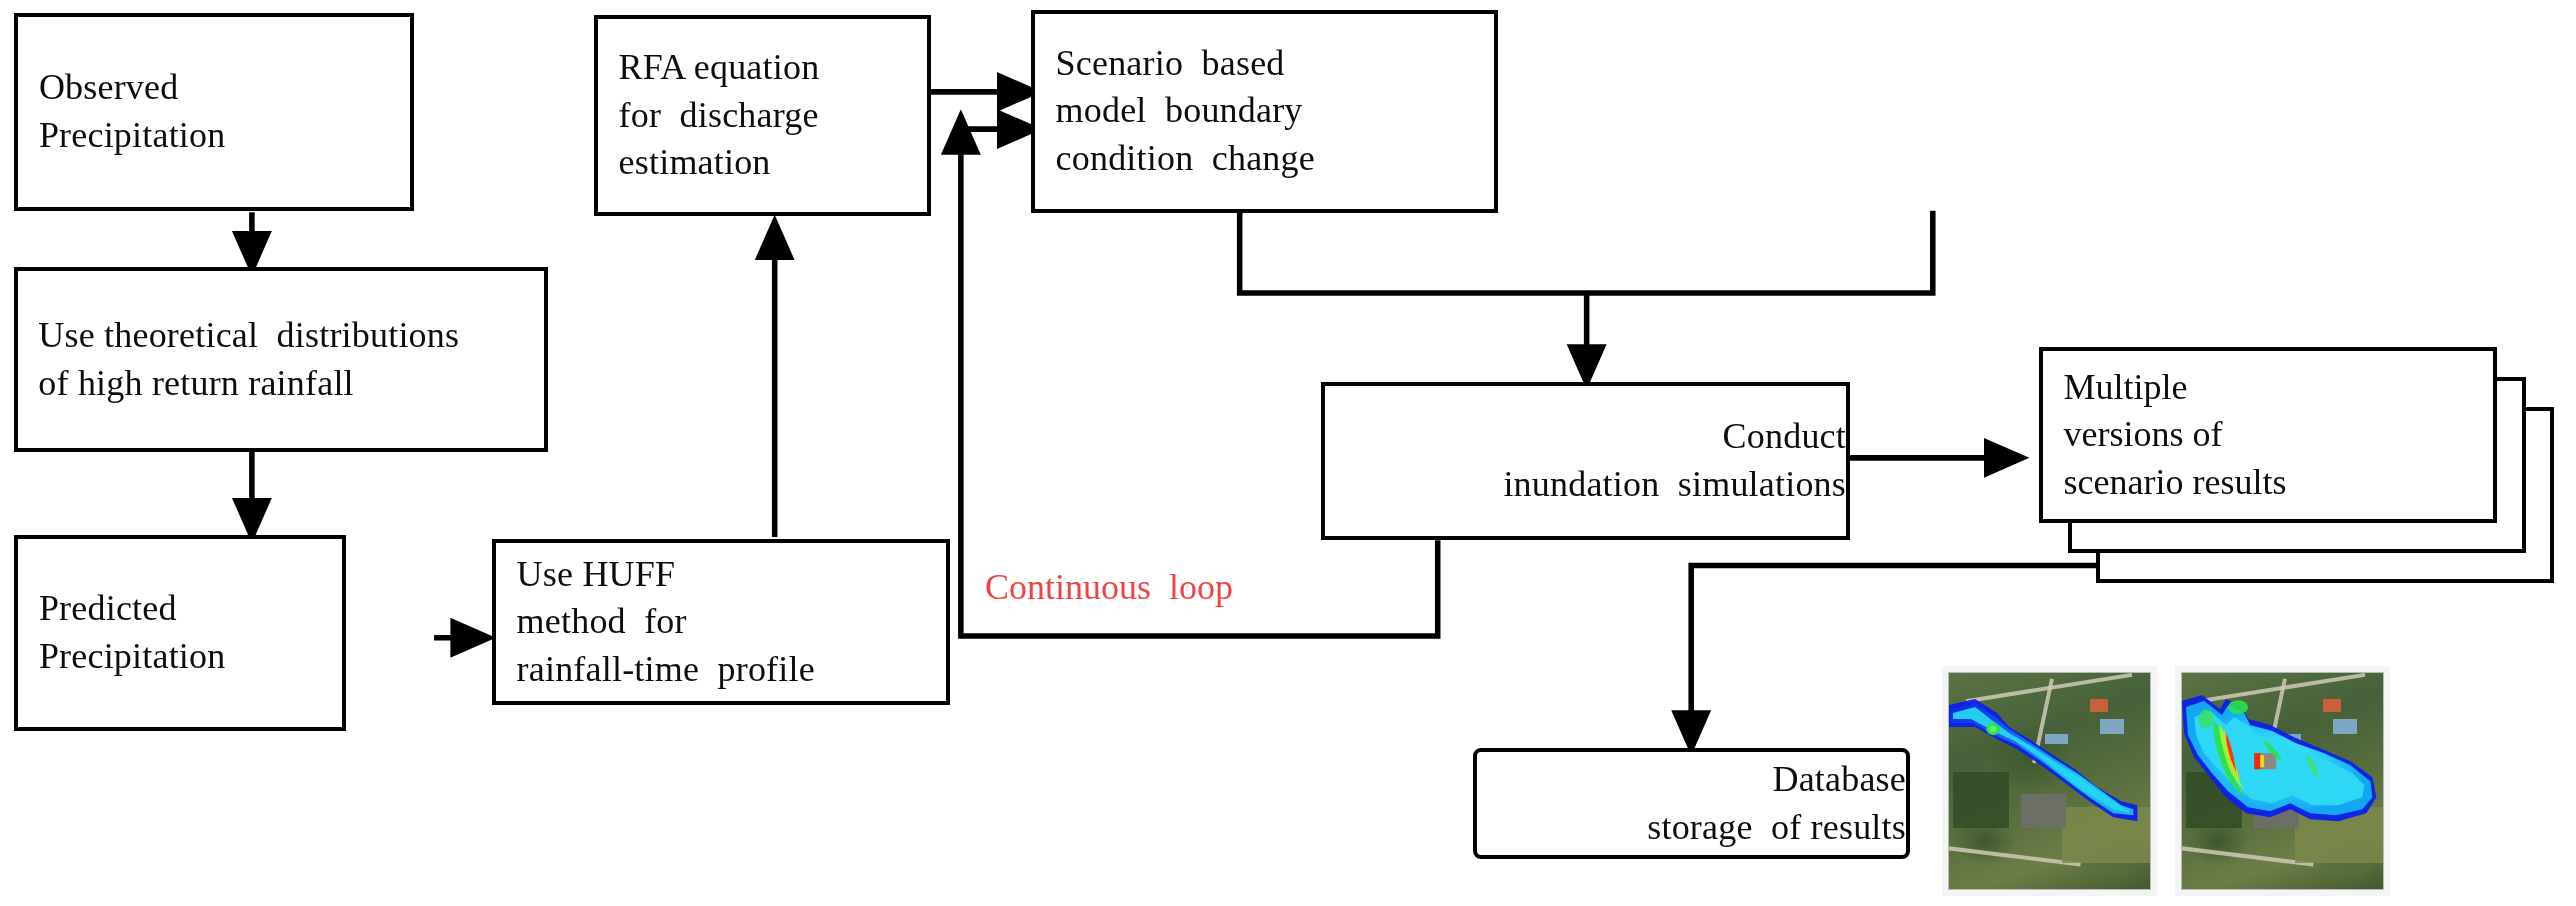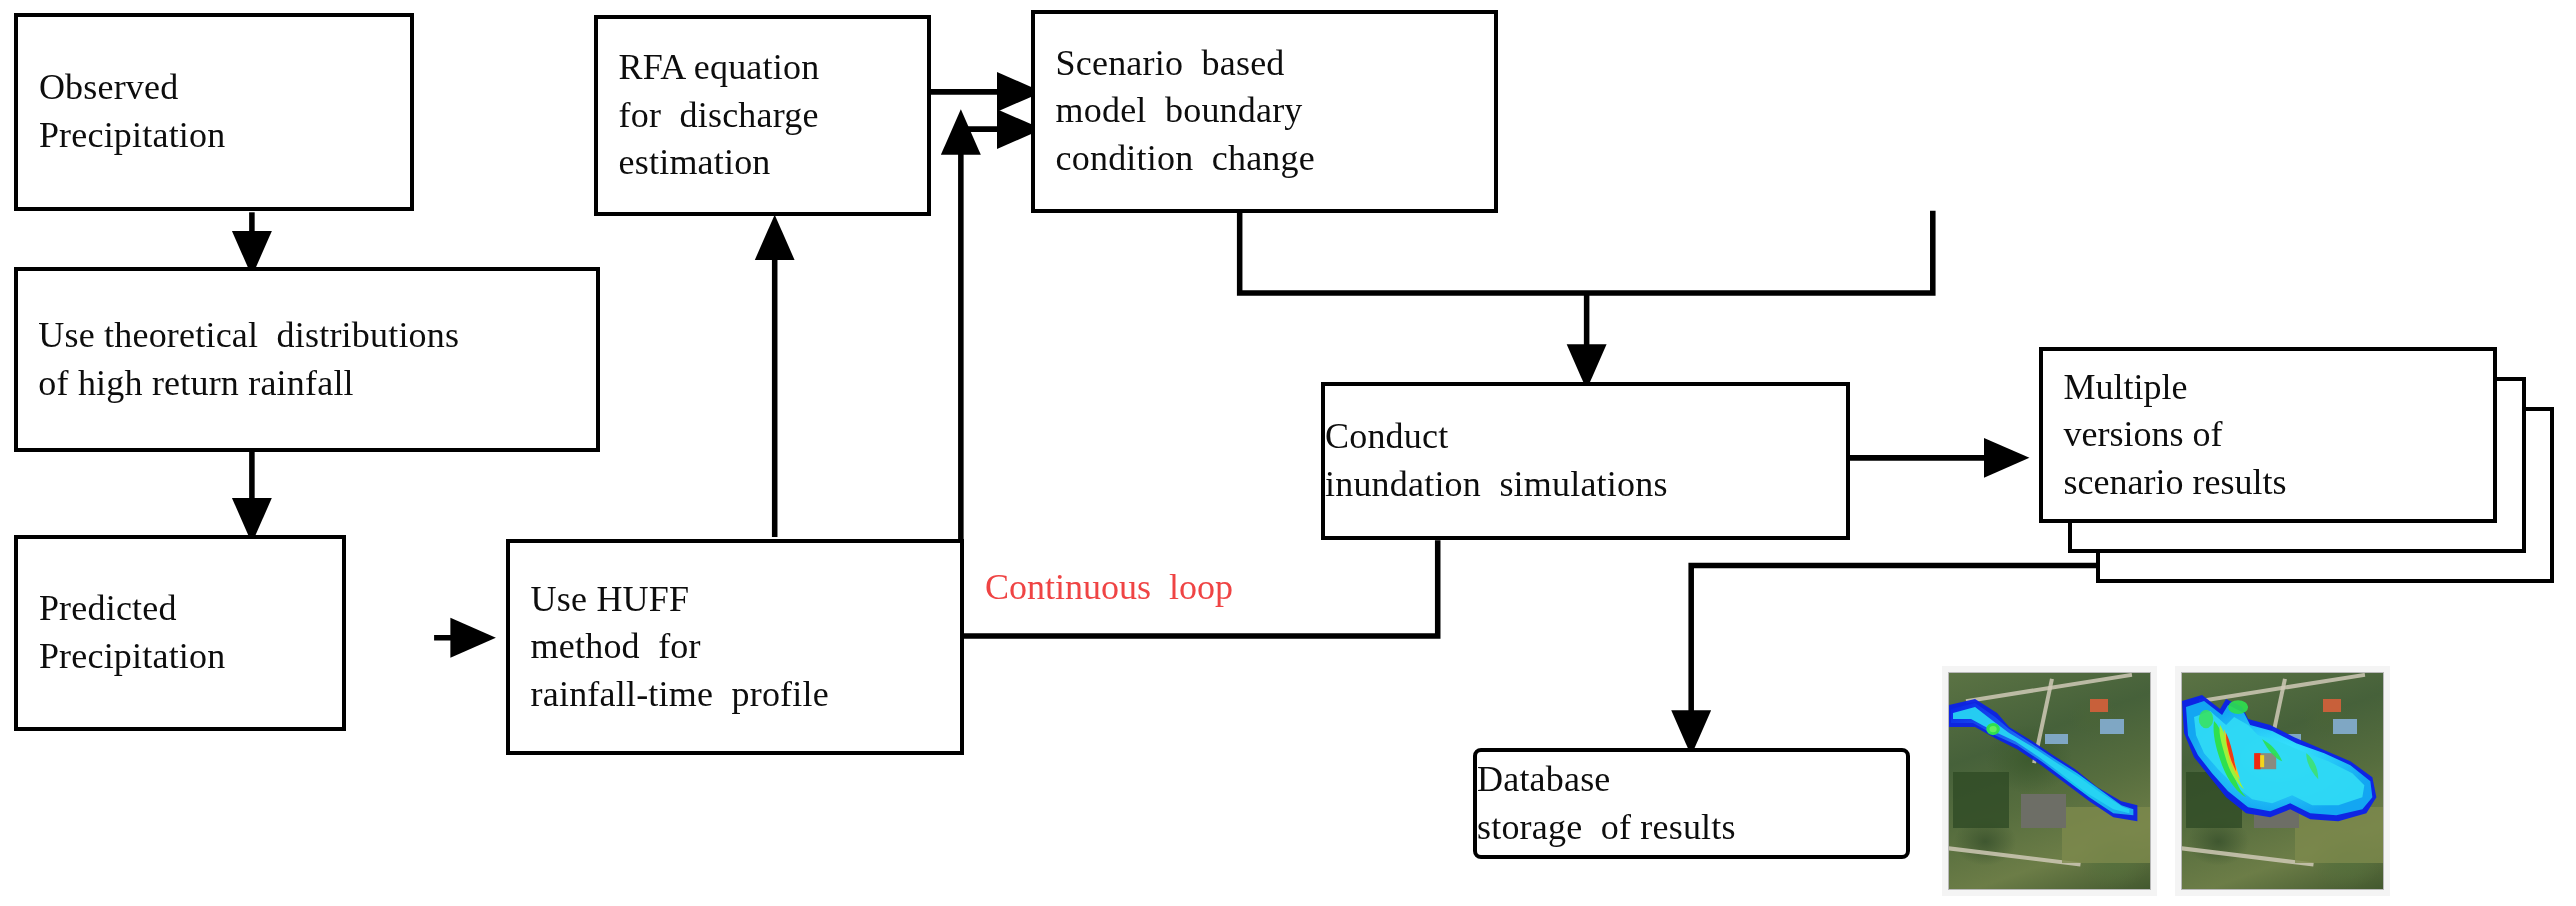--- a/index.html
+++ b/index.html
@@ -30,21 +30,21 @@
     display: flex;
     flex-direction: column;
     justify-content: center;
     font-size: 36px;
     line-height: 1.32;
     color: #0d0d0d;
     letter-spacing: 0.2px;
   }
   .nodebox .ln { white-space: pre; }
   .align-left  { align-items: flex-start; padding-left: 20.6px; }
-  .align-center{ align-items: flex-start; text-align: center; }
+  .align-center{ align-items: flex-end; text-align: center; }
   .stackwrap { position: absolute; }
   .stackwrap .ghost {
     position: absolute;
     box-sizing: border-box;
     border: 4px solid #000000;
     background: #ffffff;
   }
   .stackwrap .front {
     position: absolute;
     left: 0; top: 0;
@@ -142,31 +142,31 @@
 
       <path d="M2731,714 L2135,714 L2135,940" marker-end="url(#ah)"></path>
     </g>
   </svg>
 
   <div class="nodebox align-left" style="left:14.3px; top:12.7px; width:400px; height:198px;">
     <span class="ln">Observed</span>
     <span class="ln">Precipitation</span>
   </div>
 
-  <div class="nodebox align-left" style="left:14.3px; top:267px; width:586px; height:185px;padding-left:20px;">
+  <div class="nodebox align-left" style="left:14.3px; top:267px; width:534px; height:185px;padding-left:20px;">
     <span class="ln">Use theoretical  distributions</span>
     <span class="ln">of high return rainfall</span>
   </div>
 
   <div class="nodebox align-left" style="left:14.3px; top:535px; width:332px; height:196px;">
     <span class="ln">Predicted</span>
     <span class="ln">Precipitation</span>
   </div>
 
-  <div class="nodebox align-left" style="left:506px; top:539px; width:458px; height:216px;">
+  <div class="nodebox align-left" style="left:492px; top:539px; width:458px; height:166px;">
     <span class="ln">Use HUFF</span>
     <span class="ln">method  for</span>
     <span class="ln">rainfall-time  profile</span>
   </div>
 
   <div class="nodebox align-left" style="left:586px; top:15px; width:337px; height:201px;margin-left:8px;">
     <span class="ln">RFA equation</span>
     <span class="ln">for  discharge</span>
     <span class="ln">estimation</span>
   </div>

